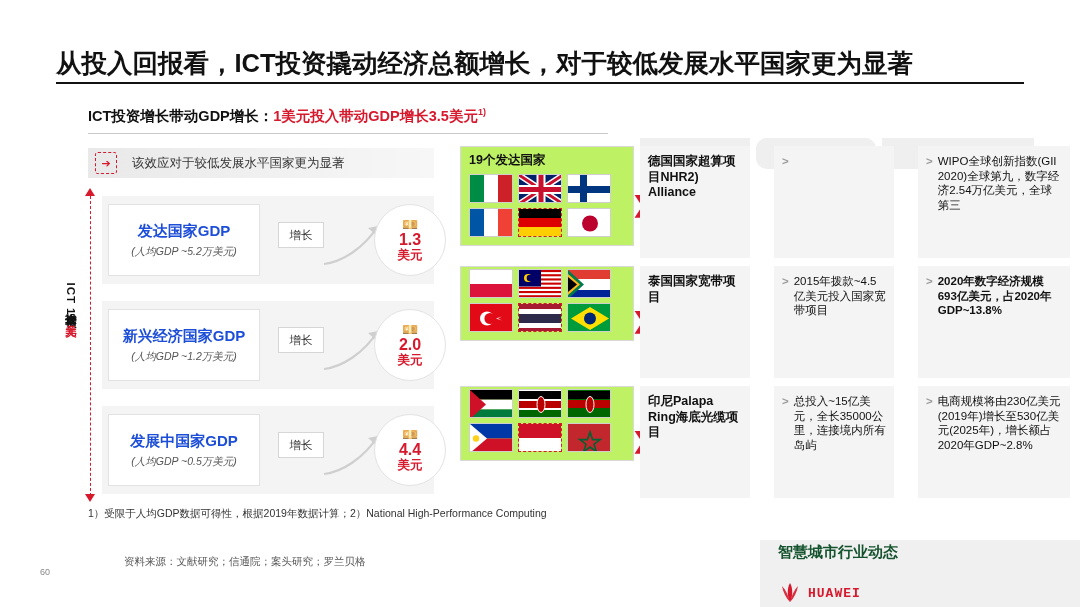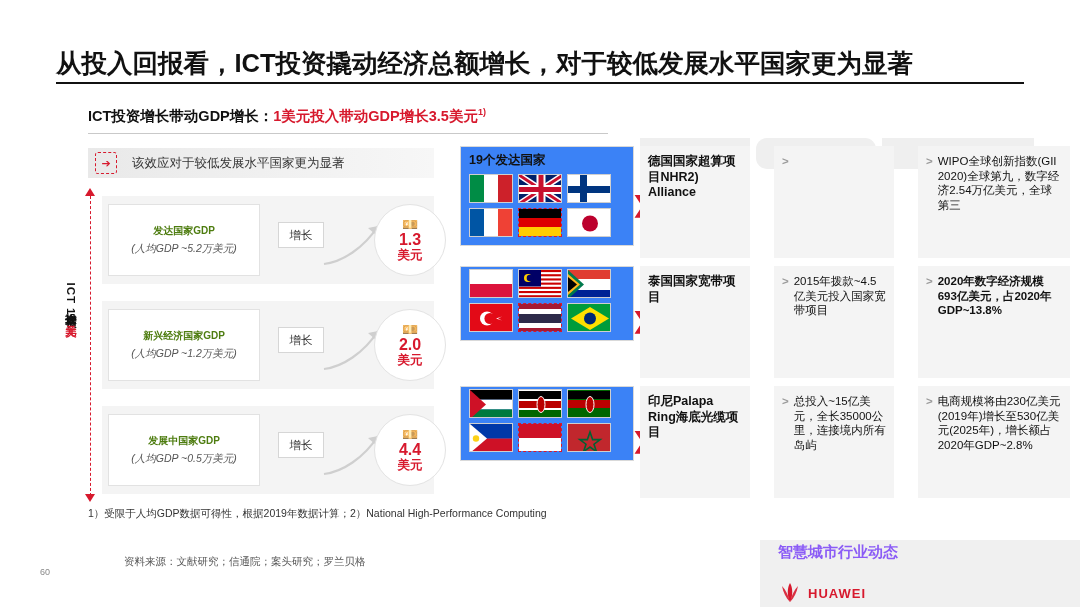--- a/index.html
+++ b/index.html
@@ -93,21 +93,21 @@
 
   
   .gdprow { position:absolute; left:102px; width:332px; height:88px;
     background:#f4f4f4; }
   .gdprow .inner {
     position:absolute; left:6px; top:8px; width:152px; height:72px;
     background:#ffffff; border:1px solid #e2e2e2;
     display:flex; flex-direction:column; align-items:center; justify-content:center;
     gap:4px;
   }
-  .gdprow .name { font-size:10px; font-weight:bold; color:#4d7c0f; }
+  .gdprow .name { font-size:15px; font-weight:bold; color:#1d4ed8; }
   .gdprow .sub { font-size:10.5px; font-style:italic; color:#555; }
   .growth-box {
     position:absolute; left:176px; top:26px; width:46px; height:26px;
     border:1px solid #d6d6d6; background:#fff;
     display:flex; align-items:center; justify-content:center;
     font-size:11.5px; color:#333;
   }
   .arc {
     position:absolute; left:218px; top:18px; width:70px; height:56px;
   }
@@ -116,21 +116,21 @@
     border-radius:50%; border:1.5px solid #e3e3e3; background:#fff;
     display:flex; flex-direction:column; align-items:center; justify-content:center;
   }
   .circle .money-ico { font-size:13px; color:#d7192d; line-height:1; margin-bottom:1px; }
   .circle .val { font-size:16px; font-weight:bold; color:#d7192d; line-height:1.05; }
   .circle .unit { font-size:12.5px; font-weight:bold; color:#d7192d; line-height:1.1; }
 
   
   .group {
     position:absolute; left:460px; width:174px;
-    border:1px solid #d9d9d9; background:#3b82f6;
+    border:1px solid #d9d9d9; background:#bef264;
   }
   .group .gtitle {
     font-size:12.5px; font-weight:bold; color:#111;
     padding:5px 0 3px 8px;
   }
   .flags { display:flex; flex-wrap:wrap; gap:5px; padding:2px 8px 8px 8px; }
   .flag { width:44px; height:29px; border:1px solid #cfcfcf; position:relative; overflow:hidden; }
   .flag.dashed { border:1.4px dashed #d7192d; }
 
   .chev {
@@ -151,22 +151,22 @@
   .fn1 { position:absolute; left:88px; top:507px; font-size:10.5px; color:#333; }
   .fn2 { position:absolute; left:88px; top:555px; font-size:10.5px; color:#555;margin-left:36px; }
   .pageno { position:absolute; left:40px; top:567px; font-size:9px; color:#888; }
 
   
   .brandbar {
     position:absolute; left:760px; top:540px; width:320px; height:67px;
     background:#f0f0f0;
     display:flex; flex-direction:column; justify-content:center; padding-left:18px;
   }
-  .brandbar .wname { font-size:15px; font-weight:bold; color:#8b5cf6; }
-  .brandbar .hw { display:flex; align-items:center; gap:6px; margin-top:20px; }
+  .brandbar .wname { font-size:15px; font-weight:bold; color:#14532d; }
+  .brandbar .hw { display:flex; align-items:center; gap:6px; margin-top:20px;font-family:Liberation Mono, monospace; }
   .brandbar .hwtext { font-size:13px; font-weight:bold; color:#d7192d; letter-spacing:1px; }
 
   
   .stripe3v { display:flex; width:100%; height:100%; }
   .stripe3v div { flex:1; height:100%; }
   .stripe3h { display:flex; flex-direction:column; width:100%; height:100%; }
   .stripe3h div { flex:1; width:100%; }
 </style>
 </head>
 <body>

